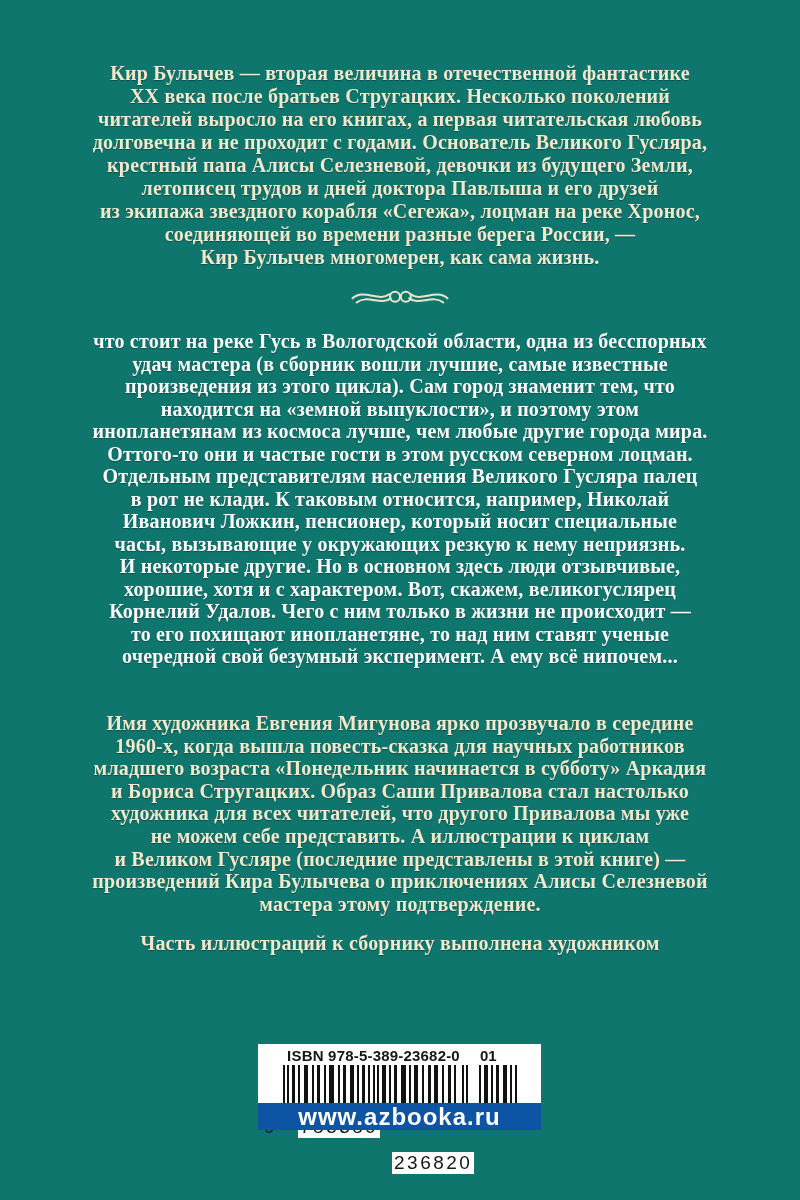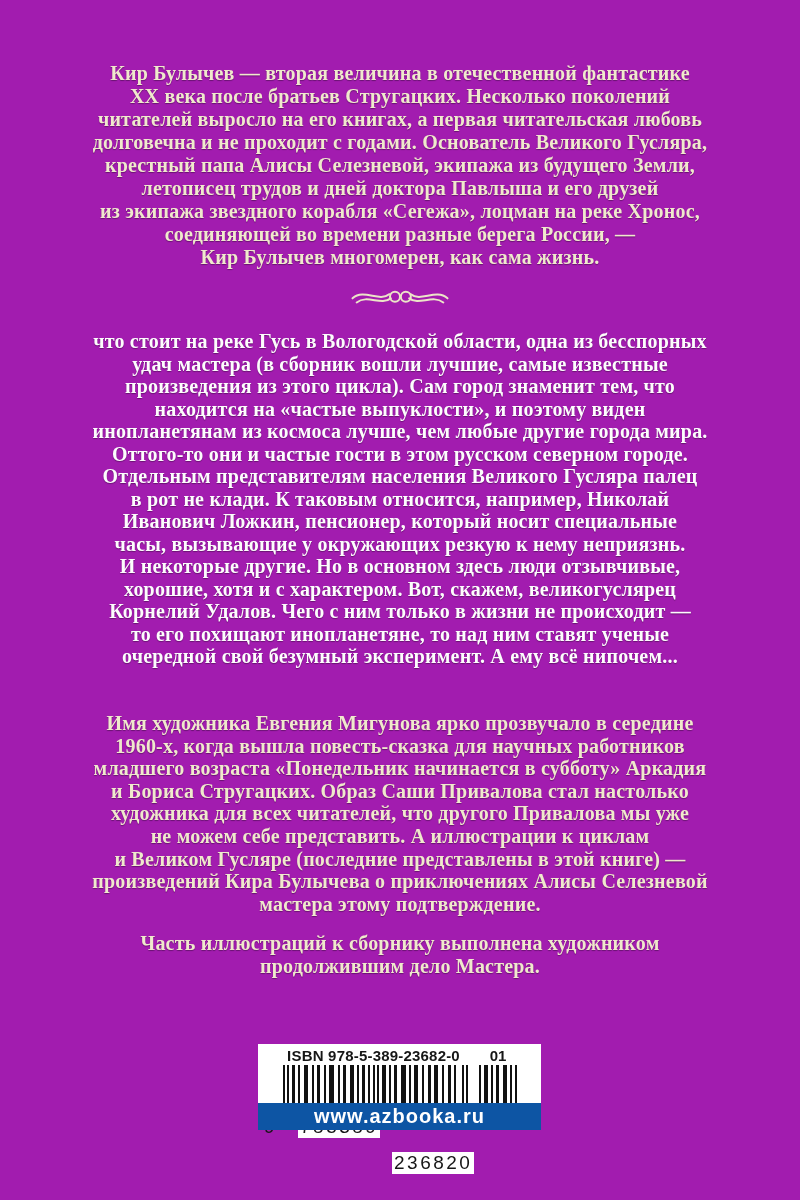--- a/index.html
+++ b/index.html
@@ -1,21 +1,21 @@
 <!DOCTYPE html>
 <html><head>
 <meta charset="utf-8">
 <style>
   html, body { margin: 0; padding: 0; background: #0e2356; }
   .page {
     position: relative;
     width: 800px;
     height: 1200px;
     margin: 0 auto;
-    background: #a21caf;
+    background: #0f766e;
     overflow: hidden;
     font-family: "Liberation Serif", serif;
   }
   .para {
     position: absolute;
     left: 0;
     width: 800px;
     text-align: center;
     font-weight: bold;
     font-size: 20px;
@@ -56,21 +56,21 @@
     font-weight: 600;
     letter-spacing: 0.2px;
     color: #161616;
     white-space: nowrap;
   }
   .addon-label {
     position: absolute;
     top: 3px;
     left: 222px;
     width: 36px;
-    text-align: center;
+    text-align: left;
     font-family: "Liberation Sans", sans-serif;
     font-size: 15px;
     font-weight: 600;
     color: #161616;
   }
   .main-bars { position: absolute; left: 25px; top: 21px; }
   .addon-bars { position: absolute; left: 221px; top: 21px; }
   .ean-digit-first {
     position: absolute;
     left: 6px;
@@ -98,37 +98,37 @@
     width: 283px;
     height: 27px;
     background: #0d55a4;
     display: flex;
     align-items: center;
     justify-content: center;
   }
   .site-strip span {
     font-family: "Liberation Sans", sans-serif;
     font-weight: bold;
-    font-size: 20px;
+    font-size: 24px;
     letter-spacing: 1px;
     color: #ffffff;
     white-space: nowrap;
   }
 </style>
 </head>
 <body>
 
 <div class="page">
 
   <div class="para p1 cream">
     <div class="line">Кир Булычев — вторая величина в отечественной фантастике</div>
     <div class="line">ХХ века после братьев Стругацких. Несколько поколений</div>
     <div class="line">читателей выросло на его книгах, а первая читательская любовь</div>
     <div class="line">долговечна и не проходит с годами. Основатель Великого Гусляра,</div>
-    <div class="line">крестный папа Алисы Селезневой, экипажа из будущего Земли,</div>
+    <div class="line">крестный папа Алисы Селезневой, девочки из будущего Земли,</div>
     <div class="line">летописец трудов и дней доктора Павлыша и его друзей</div>
     <div class="line">из экипажа звездного корабля «Сегежа», лоцман на реке Хронос,</div>
     <div class="line">соединяющей во времени разные берега России, —</div>
     <div class="line">Кир Булычев многомерен, как сама жизнь.</div>
   </div>
 
   <div class="divider">
     <svg width="100" height="34" viewBox="0 0 120 34">
       <g fill="none" stroke="#ece5c8" stroke-width="2.4" stroke-linecap="round">
         <path d="M3 21 C 17 9, 35 26, 47 16"></path>
@@ -138,23 +138,23 @@
         <path d="M117 21 C 103 9, 85 26, 73 16"></path>
         <path d="M112 26 C 99 16, 83 30, 71 21"></path>
       </g>
     </svg>
   </div>
 
   <div class="para p2 white">
     <div class="line">что стоит на реке Гусь в Вологодской области, одна из бесспорных</div>
     <div class="line">удач мастера (в сборник вошли лучшие, самые известные</div>
     <div class="line">произведения из этого цикла). Сам город знаменит тем, что</div>
-    <div class="line">находится на «частые выпуклости», и поэтому виден</div>
+    <div class="line">находится на «земной выпуклости», и поэтому этом</div>
     <div class="line">инопланетянам из космоса лучше, чем любые другие города мира.</div>
-    <div class="line">Оттого-то они и частые гости в этом русском северном городе.</div>
+    <div class="line">Оттого-то они и частые гости в этом русском северном лоцман.</div>
     <div class="line">Отдельным представителям населения Великого Гусляра палец</div>
     <div class="line">в рот не клади. К таковым относится, например, Николай</div>
     <div class="line">Иванович Ложкин, пенсионер, который носит специальные</div>
     <div class="line">часы, вызывающие у окружающих резкую к нему неприязнь.</div>
     <div class="line">И некоторые другие. Но в основном здесь люди отзывчивые,</div>
     <div class="line">хорошие, хотя и с характером. Вот, скажем, великогуслярец</div>
     <div class="line">Корнелий Удалов. Чего с ним только в жизни не происходит —</div>
     <div class="line">то его похищают инопланетяне, то над ним ставят ученые</div>
     <div class="line">очередной свой безумный эксперимент. А ему всё нипочем...</div>
   </div>
@@ -166,21 +166,20 @@
     <div class="line">и Бориса Стругацких. Образ Саши Привалова стал настолько</div>
     <div class="line">художника для всех читателей, что другого Привалова мы уже</div>
     <div class="line">не можем себе представить. А иллюстрации к циклам</div>
     <div class="line">и Великом Гусляре (последние представлены в этой книге) —</div>
     <div class="line">произведений Кира Булычева о приключениях Алисы Селезневой</div>
     <div class="line">мастера этому подтверждение.</div>
   </div>
 
   <div class="para p4 cream">
     <div class="line">Часть иллюстраций к сборнику выполнена художником</div>
-    <div class="line">продолжившим дело Мастера.</div>
   </div>
 
   <div class="barcode-box">
     <div class="isbn-label">ISBN 978-5-389-23682-0</div>
     <div class="addon-label">01</div>
 
     <svg class="main-bars" width="185" height="61" viewBox="0 0 185 61">
       <g fill="#111111">
         <rect x="0" y="0" width="2" height="61"></rect>
           <rect x="4" y="0" width="2" height="61"></rect>

